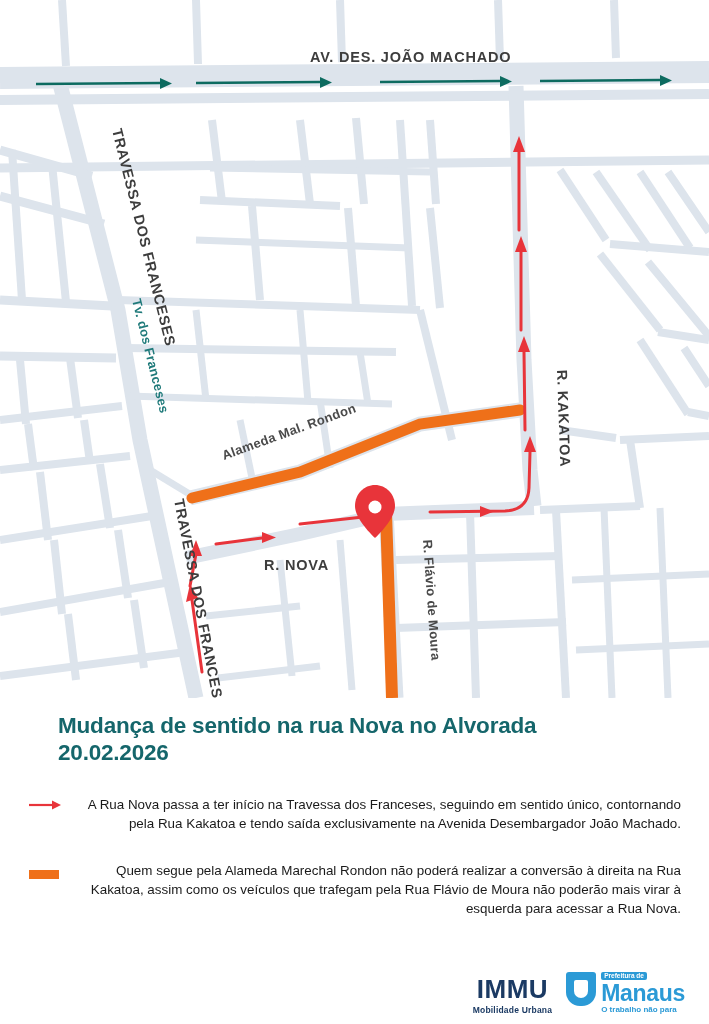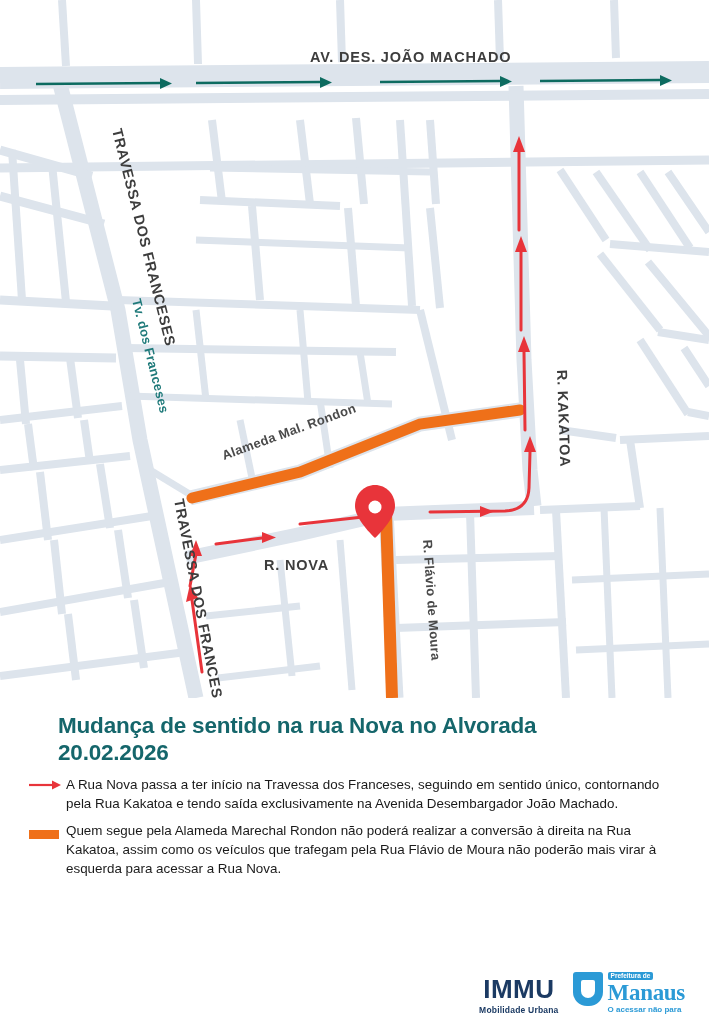--- a/index.html
+++ b/index.html
@@ -53,21 +53,22 @@
     color: #15666b;
     font-size: 22.5px;
     font-weight: 700;
     line-height: 1.22;
     letter-spacing: -0.2px;
     padding-left: 30px;
   }
   .legend-row {
     display: flex;
     align-items: flex-start;
-    margin-top: 8px;
+    margin-top: 28px;
+    text-align: right;
   }
   .legend-mark {
     flex: 0 0 38px;
     width: 38px;
     padding-top: 4px;
   }
   .legend-text {
     font-size: 13.4px;
     line-height: 1.42;
     color: #1a1a1a;
@@ -134,21 +135,20 @@
     color: #fff;
     display: inline-block;
     padding: 1px 3px;
     border-radius: 2px;
   }
   #manaus-title {
     font-size: 23px;
     font-weight: 700;
     color: #2b9ad6;
     letter-spacing: -0.3px;
-    font-family: Liberation Serif, serif;
   }
   #manaus-slogan {
     font-size: 8px;
     color: #2b9ad6;
     font-weight: 600;
   }
 </style>
 </head>
 <body>
 
@@ -347,17 +347,17 @@
   <div id="footer">
     <div id="immu-logo">
       <div id="immu-name">IMMU</div>
       <div id="immu-sub">Mobilidade Urbana</div>
     </div>
     <div id="manaus-logo">
       <div id="manaus-crest"></div>
       <div id="manaus-words">
         <div><span id="manaus-pref">Prefeitura de</span></div>
         <div id="manaus-title">Manaus</div>
-        <div id="manaus-slogan">O acessar não para</div>
+        <div id="manaus-slogan">O trabalho não para</div>
       </div>
     </div>
   </div>
 </div>
 
 </body></html>

